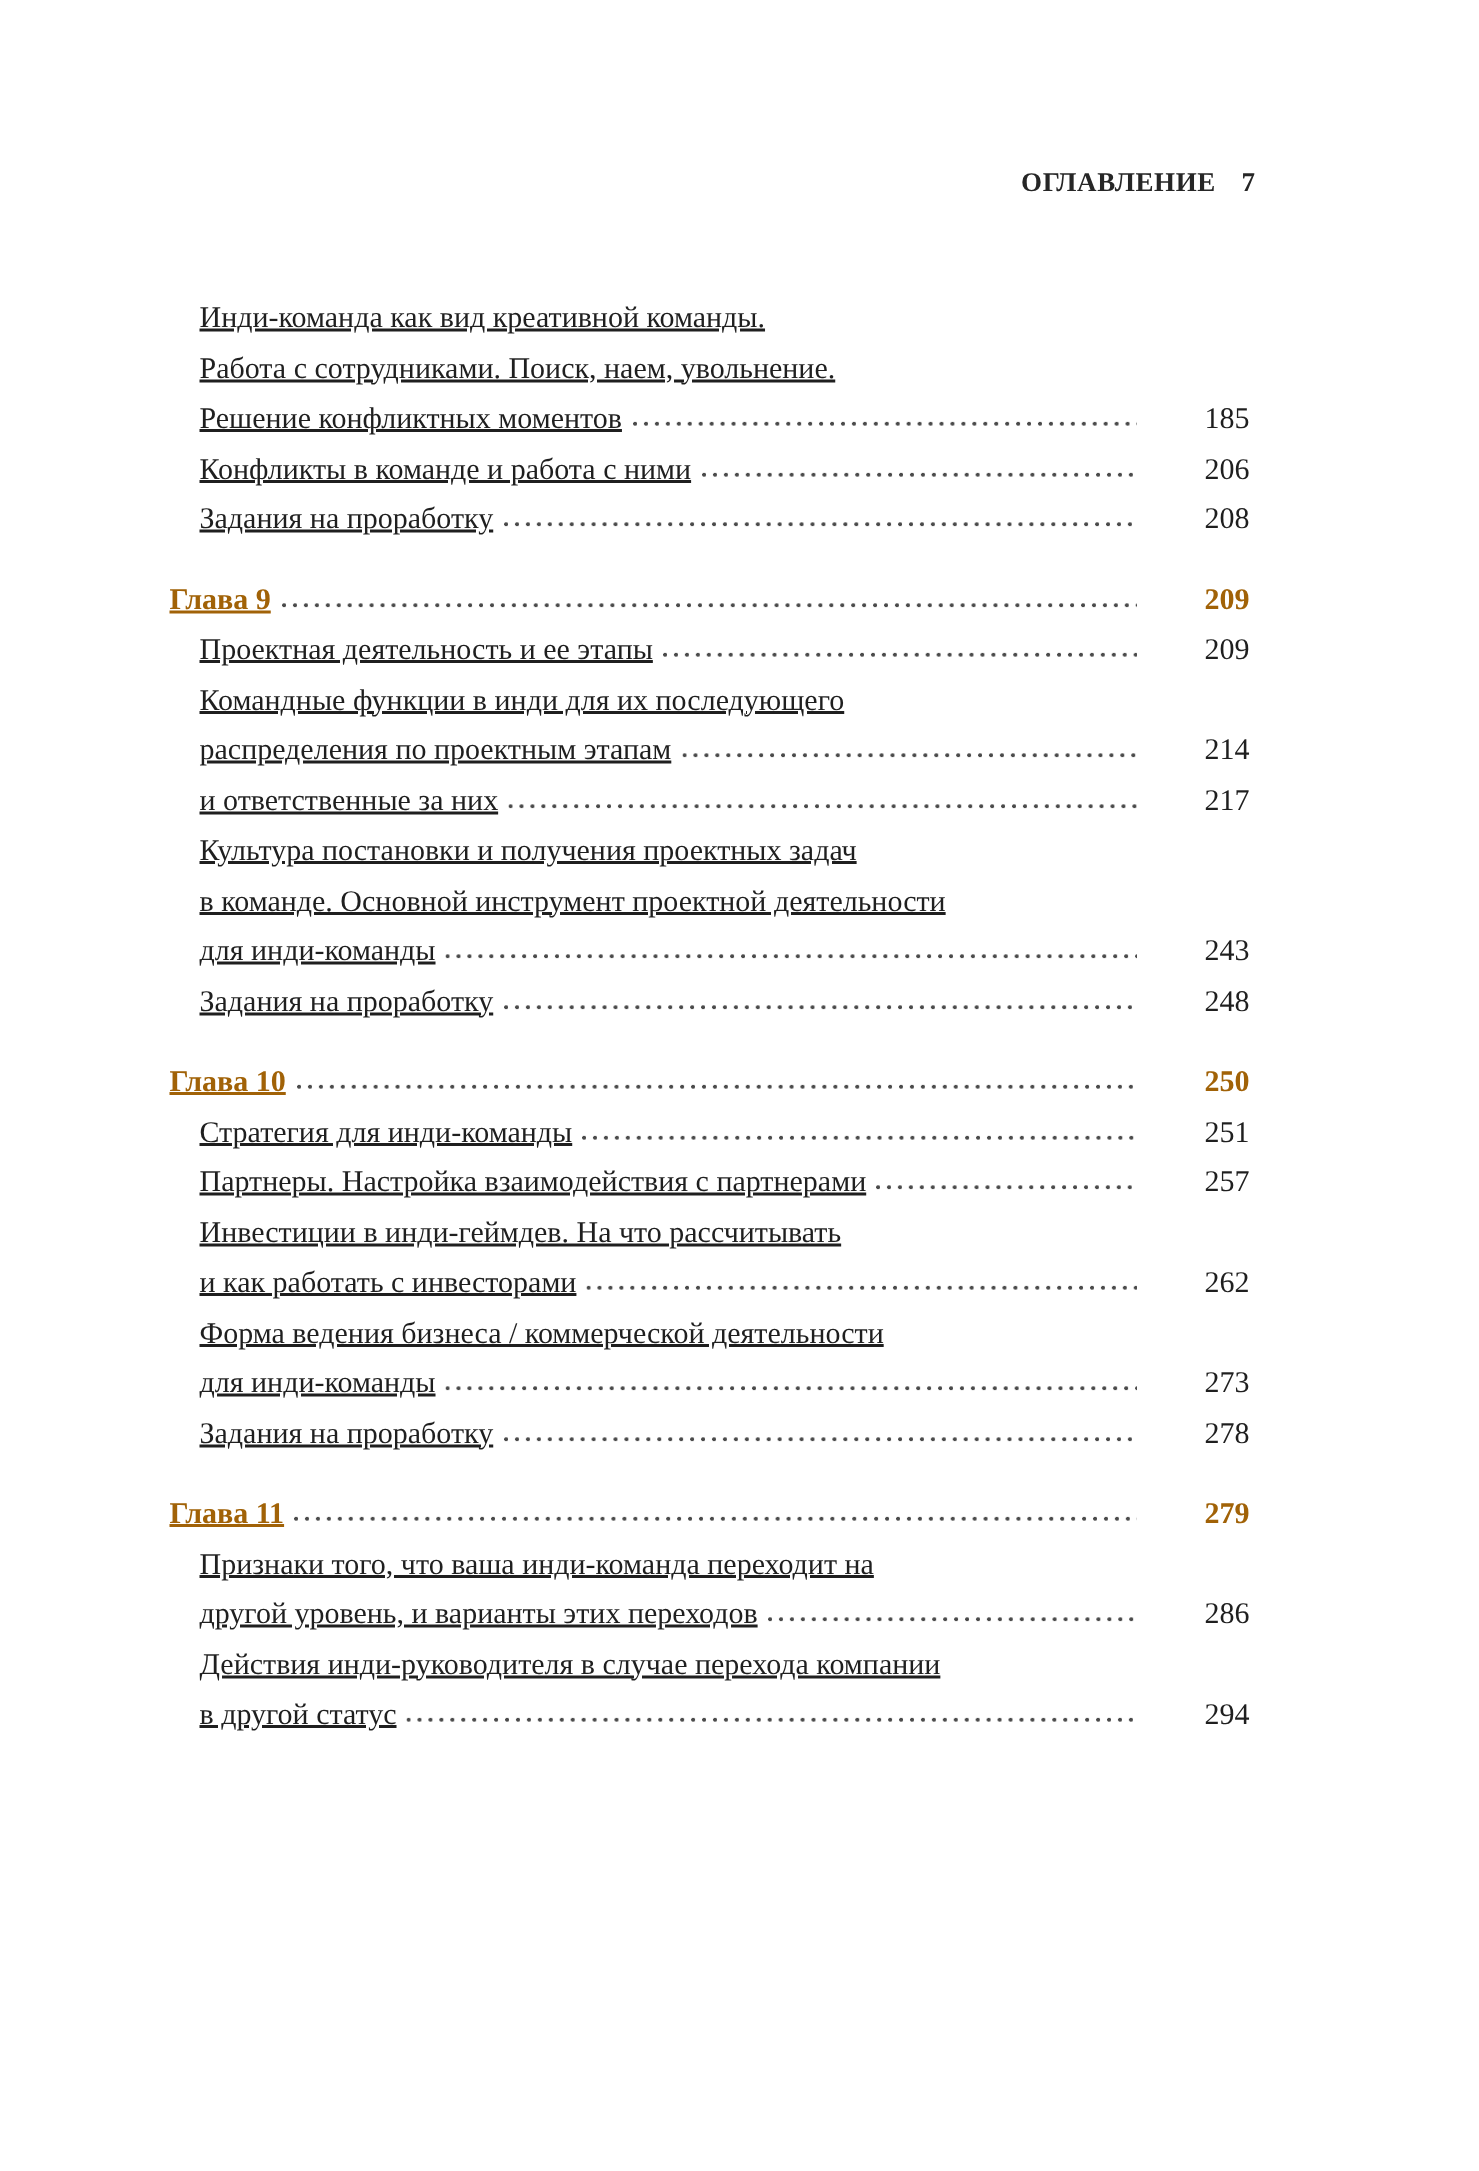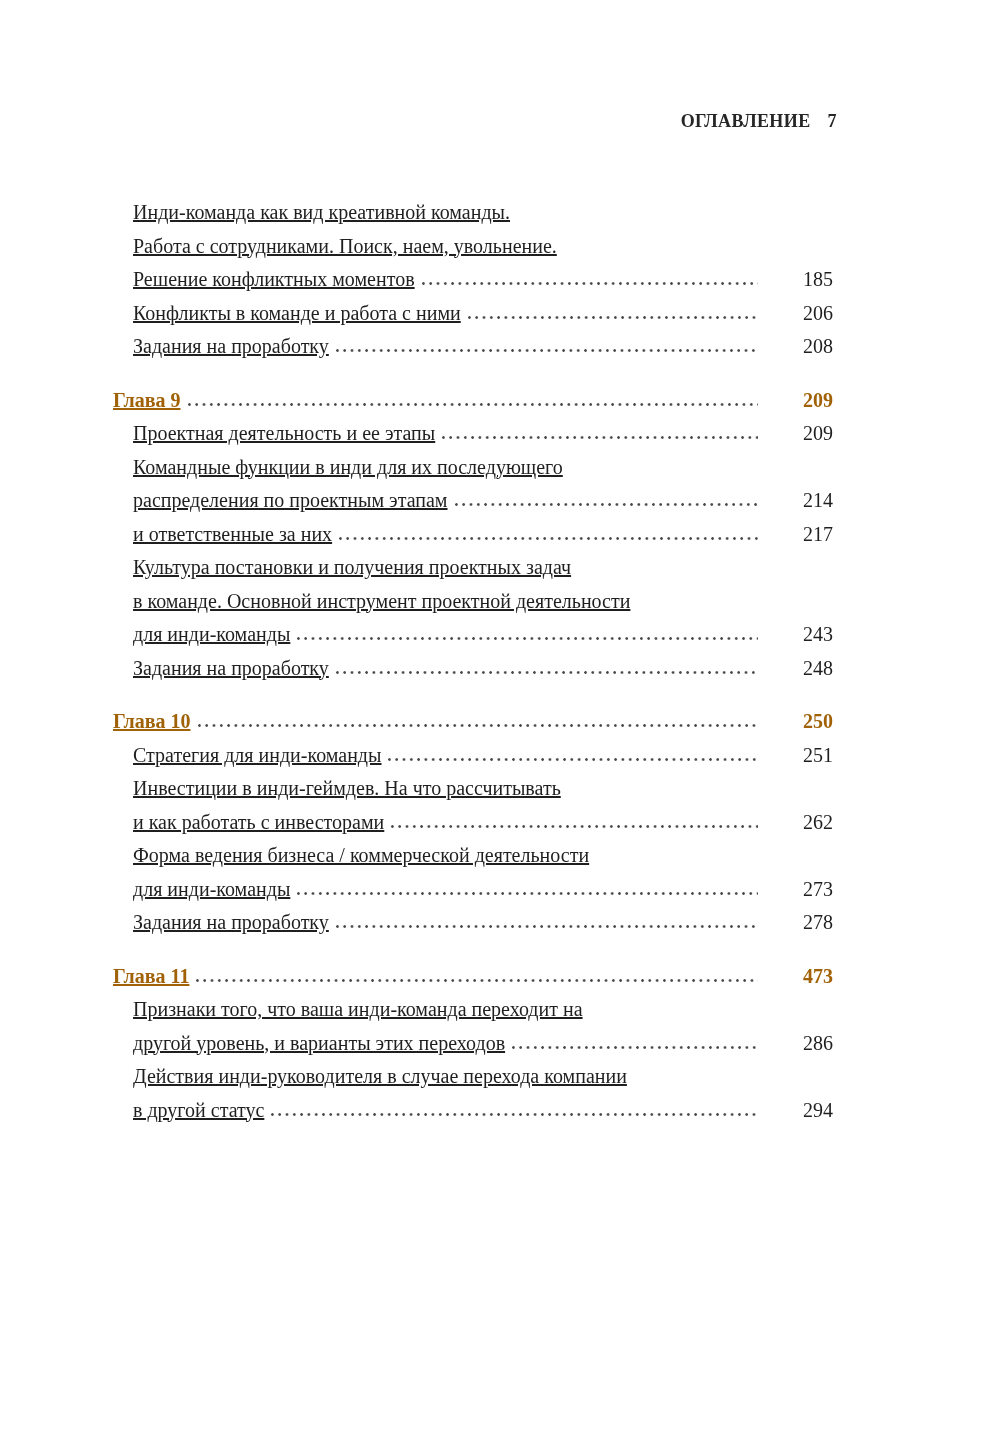--- a/index.html
+++ b/index.html
@@ -171,20 +171,27 @@
       </div>
       <div class="toc-entry">
         <div class="toc-line">
           <span class="toc-text">Стратегия для инди-команды</span>
           <span class="leader"></span>
           <span class="page-num">251</span>
         </div>
       </div>
       <div class="toc-entry">
         <div class="toc-line">
+          <span class="toc-text">Партнеры. Настройка взаимодействия с партнерами</span>
+          <span class="leader"></span>
+          <span class="page-num">257</span>
+        </div>
+      </div>
+      <div class="toc-entry">
+        <div class="toc-line">
           <span class="toc-text">Инвестиции в инди-геймдев. На что рассчитывать</span>
         </div>
         <div class="toc-line">
           <span class="toc-text">и как работать с инвесторами</span>
           <span class="leader"></span>
           <span class="page-num">262</span>
         </div>
       </div>
       <div class="toc-entry">
         <div class="toc-line">
@@ -201,21 +208,21 @@
           <span class="toc-text">Задания на проработку</span>
           <span class="leader"></span>
           <span class="page-num">278</span>
         </div>
       </div>
     </section>
     <section class="toc-section">
       <div class="toc-line chapter-line">
         <span class="toc-text">Глава 11</span>
         <span class="leader"></span>
-        <span class="page-num">473</span>
+        <span class="page-num">279</span>
       </div>
       <div class="toc-entry">
         <div class="toc-line">
           <span class="toc-text">Признаки того, что ваша инди-команда переходит на</span>
         </div>
         <div class="toc-line">
           <span class="toc-text">другой уровень, и варианты этих переходов</span>
           <span class="leader"></span>
           <span class="page-num">286</span>
         </div>

